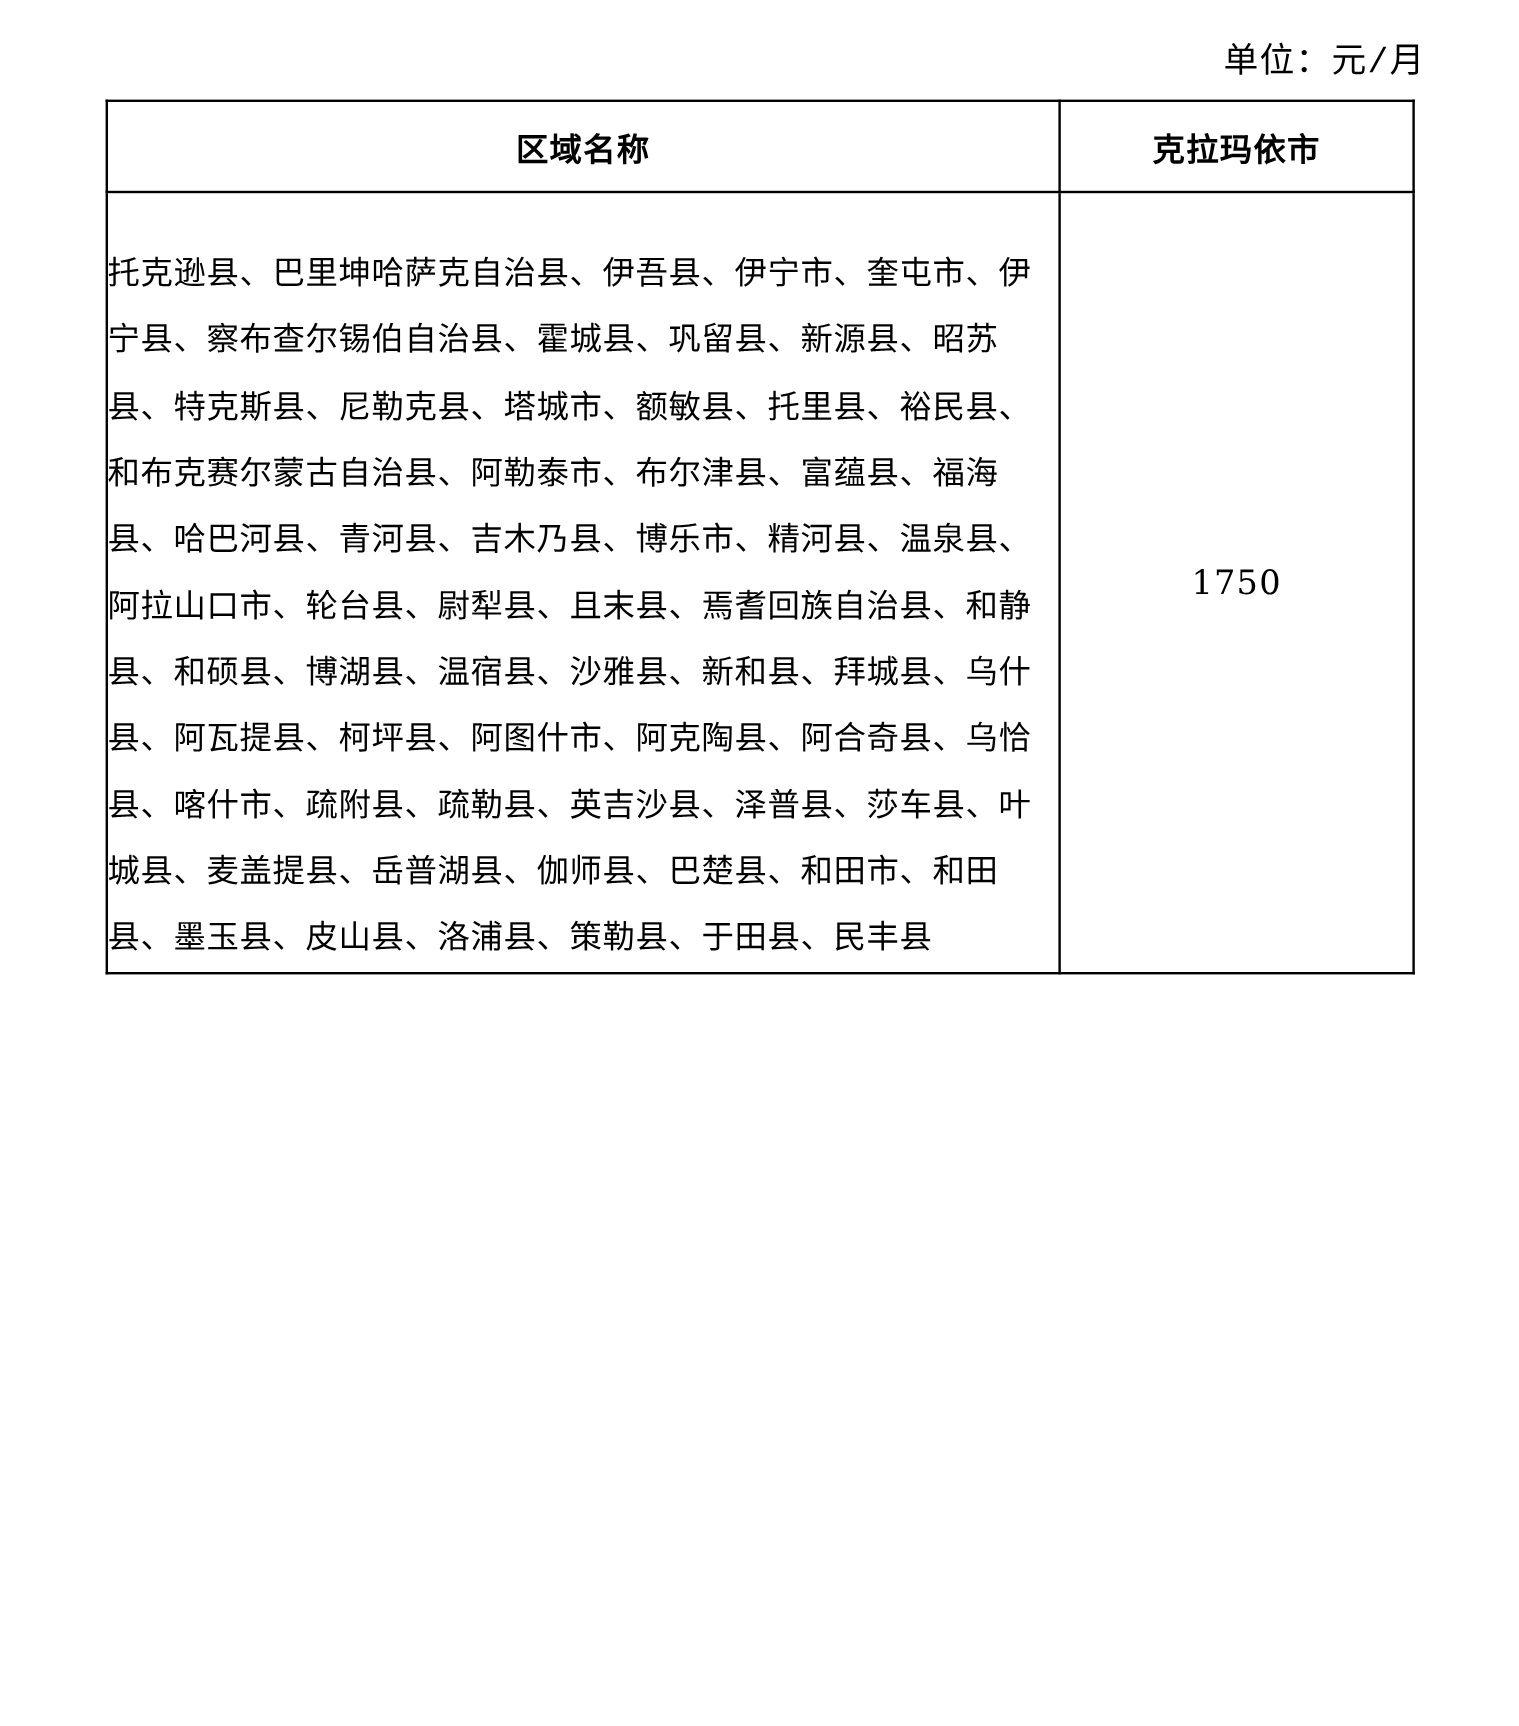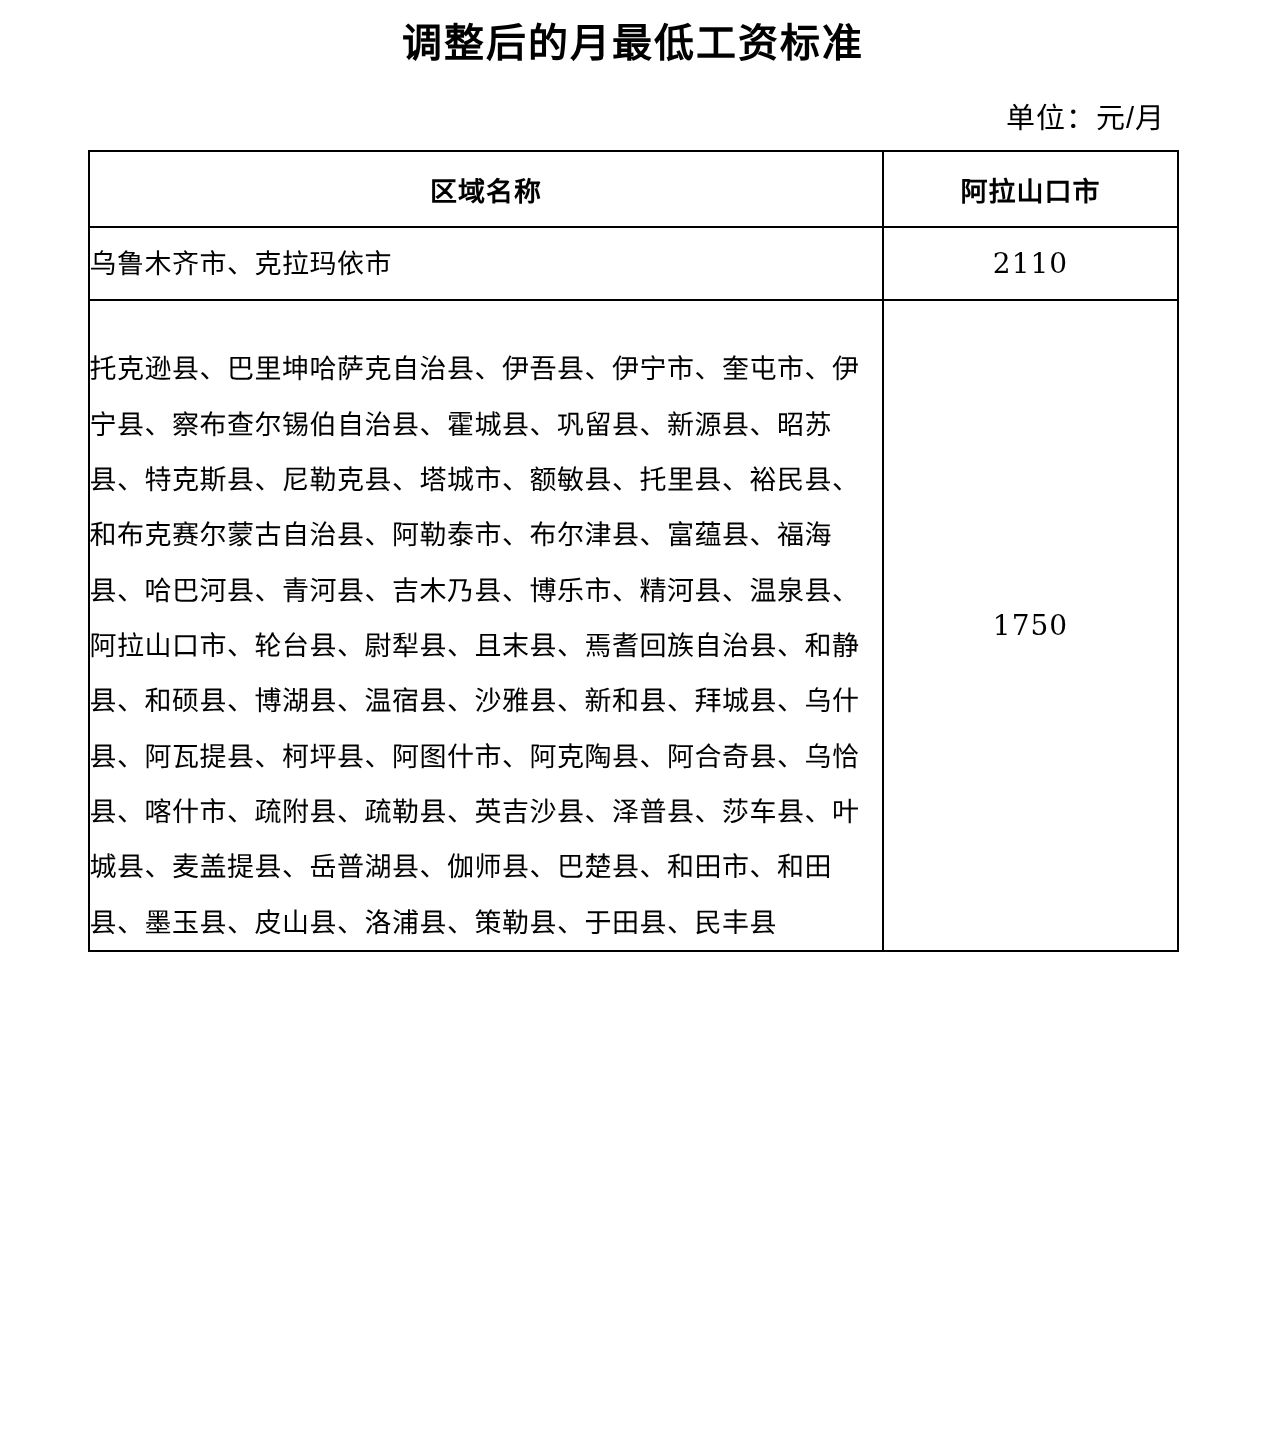--- a/index.html
+++ b/index.html
@@ -25,25 +25,25 @@
     font-family: "DejaVu Serif", "Liberation Serif", serif;
     font-weight: bold;
     font-size: 40px;
     letter-spacing: 2px;
     margin: 18px 0 0 0;
     padding: 0;
     line-height: 1.25;
   }
   .unit-line {
     text-align: right;
-    font-family: Liberation Sans, sans-serif;
+    font-family: Liberation Mono, monospace;
     font-size: 29px;
     font-weight: normal;
     margin: 26px 0 14px 0;
-    padding-right: 101px;
+    padding-right: 78px;
     letter-spacing: 1px;
   }
   table.wage-table {
     border-collapse: collapse;
     width: 1091px;
     margin: 0 auto;
     table-layout: fixed;
   }
   table.wage-table td, table.wage-table th {
     border: 2px solid #000000;
@@ -76,40 +76,35 @@
     letter-spacing: 1px;
   }
   tr.row-1 td.region { line-height: 1.6; padding-top: 14px; padding-bottom: 14px; }
   tr.row-3 td.region { padding-top: 40px; }
 </style>
 </head>
 <body>
 
 <div class="page">
 
-  <h1 class="doc-title">调整后的月最低工资标准</h1>
 
   <div class="unit-line">单位：元/月</div>
 
   <table class="wage-table">
     <colgroup>
       <col class="c1">
       <col class="c2">
     </colgroup>
     <thead>
       <tr>
         <th class="col-head">区域名称</th>
-        <th class="col-head">阿拉山口市</th>
+        <th class="col-head">克拉玛依市</th>
       </tr>
     </thead>
     <tbody>
-      <tr class="row-1">
-        <td class="region">乌鲁木齐市、克拉玛依市</td>
-        <td class="amount">2110</td>
-      </tr>
       <tr class="row-3">
         <td class="region">托克逊县、巴里坤哈萨克自治县、伊吾县、伊宁市、奎屯市、伊宁县、察布查尔锡伯自治县、霍城县、巩留县、新源县、昭苏县、特克斯县、尼勒克县、塔城市、额敏县、托里县、裕民县、和布克赛尔蒙古自治县、阿勒泰市、布尔津县、富蕴县、福海县、哈巴河县、青河县、吉木乃县、博乐市、精河县、温泉县、阿拉山口市、轮台县、尉犁县、且末县、焉耆回族自治县、和静县、和硕县、博湖县、温宿县、沙雅县、新和县、拜城县、乌什县、阿瓦提县、柯坪县、阿图什市、阿克陶县、阿合奇县、乌恰县、喀什市、疏附县、疏勒县、英吉沙县、泽普县、莎车县、叶城县、麦盖提县、岳普湖县、伽师县、巴楚县、和田市、和田县、墨玉县、皮山县、洛浦县、策勒县、于田县、民丰县</td>
         <td class="amount">1750</td>
       </tr>
     </tbody>
   </table>
 
 </div>
 
 </body></html>

